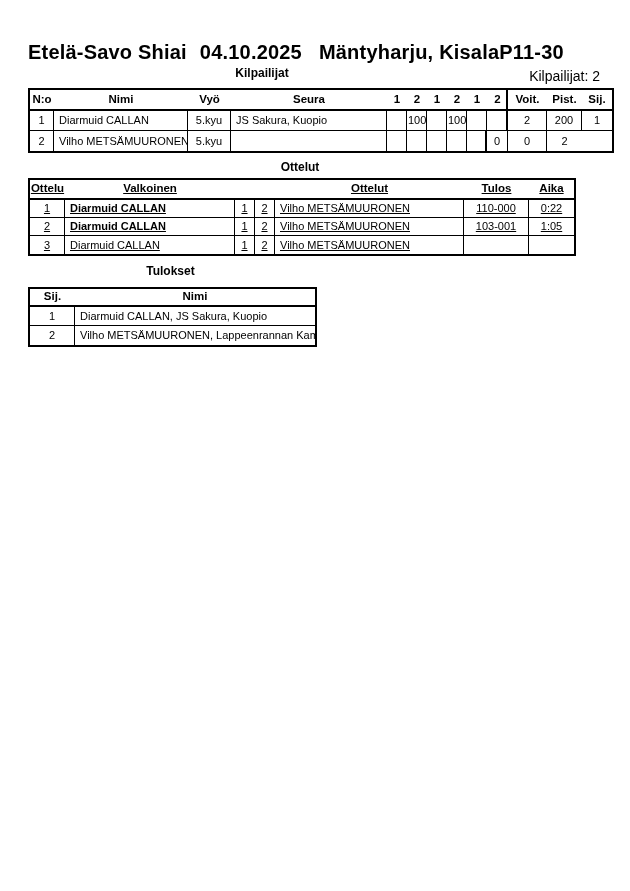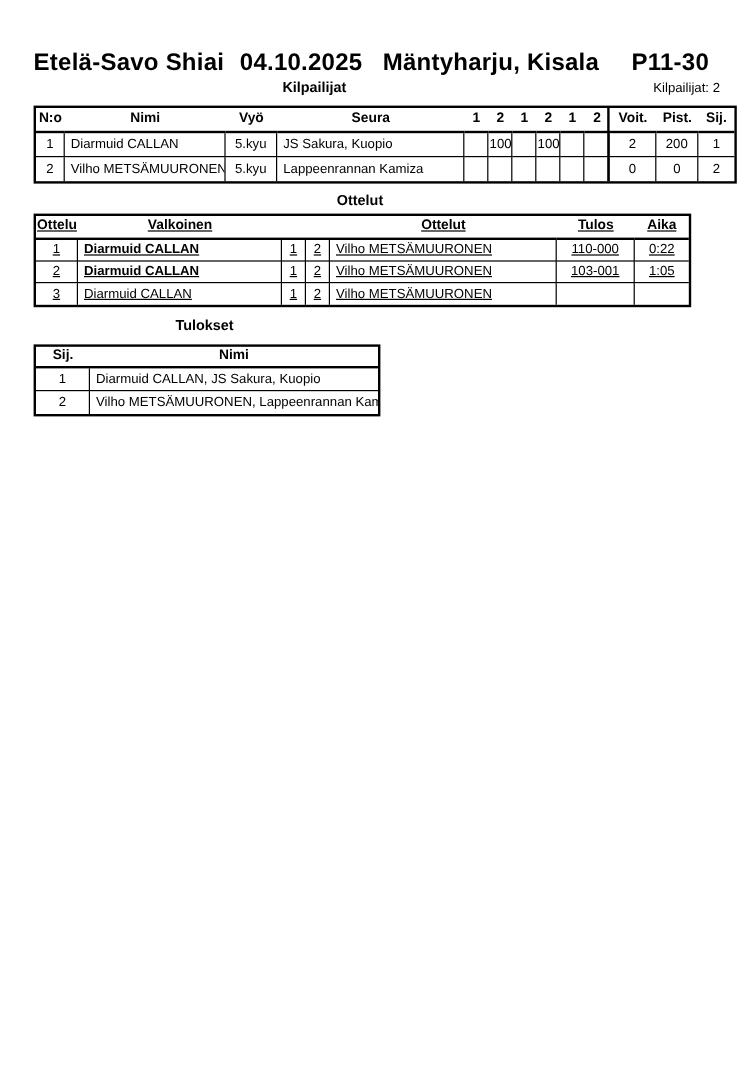--- a/index.html
+++ b/index.html
@@ -12,25 +12,25 @@
   .abs { position:absolute; }
 
   
   #page-title {
     left:28px; top:41px; width:582px;
     font-size:20px; font-weight:bold; white-space:nowrap;
     letter-spacing:0.2px;
   }
   #page-title .tp2 { margin-left:13px;margin-top:47px; }
   #page-title .tp3 { margin-left:17px; }
-  #page-title .tp4 { margin-left:27px; }
+  #page-title .tp4 { }
 
   .section-title { font-size:12px; font-weight:bold; text-align:center; }
   #kilpailijat-title { left:202px; top:66px; width:120px; }
-  #kilpailijat-count { top:68px; right:30px; font-size:11px; text-align:right; }
+  #kilpailijat-count { top:68px; right:30px; font-size:14px; text-align:right; }
   #ottelut-title  { left:28px; top:160px; width:544px; }
   #tulokset-title { left:28px; top:264px; width:285px; }
 
   
   .tbl { position:absolute; display:grid; border:2px solid #000; background:#fff; }
   #tbl-kilpailijat {
     left:28px; top:88px;
     grid-template-columns:24px 134px 43px 156px 20px 20px 20px 20px 20px 21px 39px 35px 30px;
     grid-template-rows:21px 20px 20px;
   }
@@ -99,21 +99,20 @@
   <div class="c score">100</div>
   <div class="c score"></div>
   <div class="c score"></div>
   <div class="c gsep">2</div>
   <div class="c">200</div>
   <div class="c lc">1</div>
 
   <div class="c lr">2</div>
   <div class="c left lr">Vilho METSÄMUURONEN</div>
   <div class="c lr">5.kyu</div>
-  <div class="c left lr">Lappeenrannan Kamiza</div>
   <div class="c score lr"></div>
   <div class="c score lr"></div>
   <div class="c score lr"></div>
   <div class="c score lr"></div>
   <div class="c score lr"></div>
   <div class="c score lr"></div>
   <div class="c gsep lr">0</div>
   <div class="c lr">0</div>
   <div class="c lc lr">2</div>
 </div>

